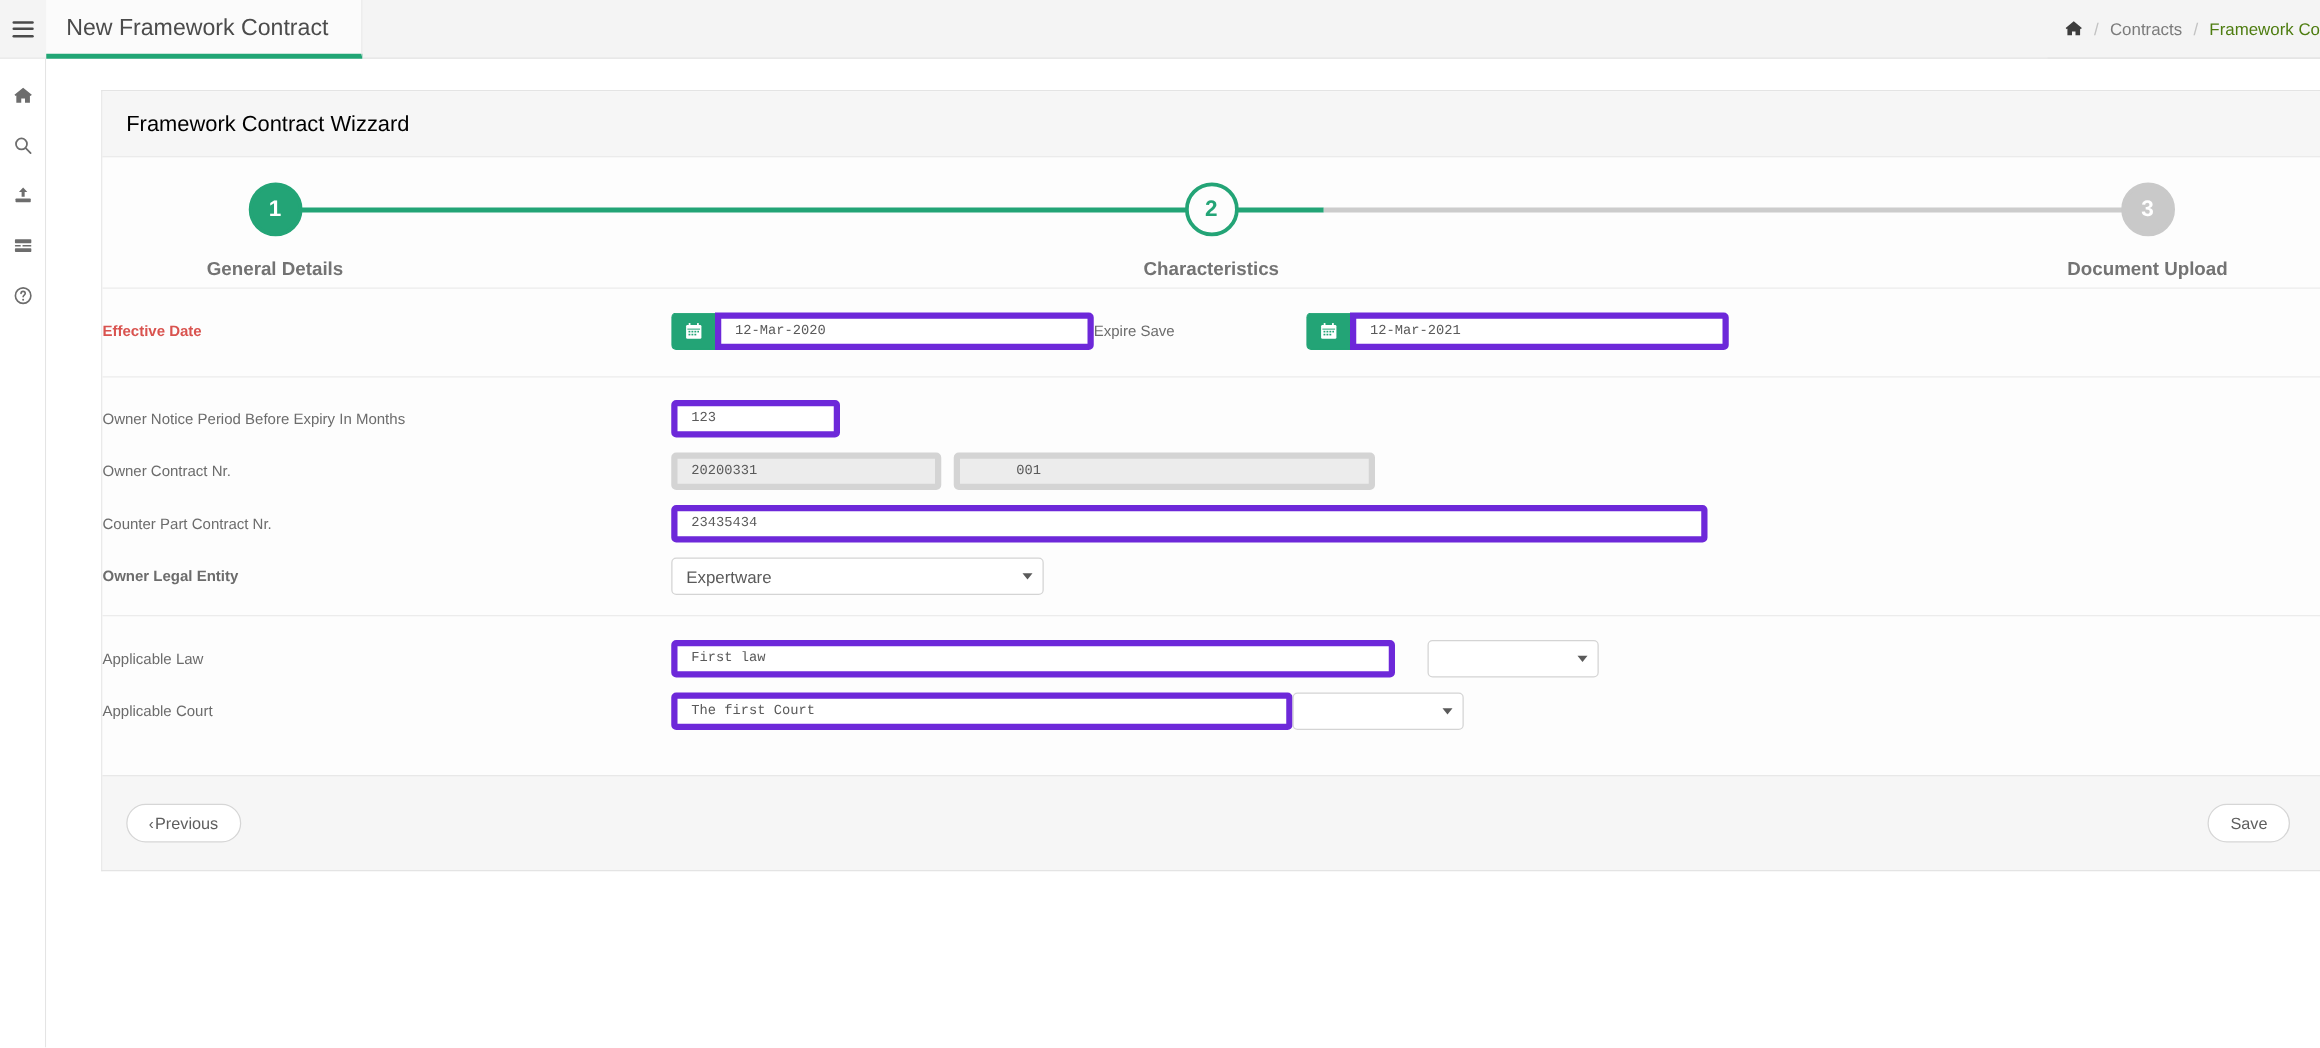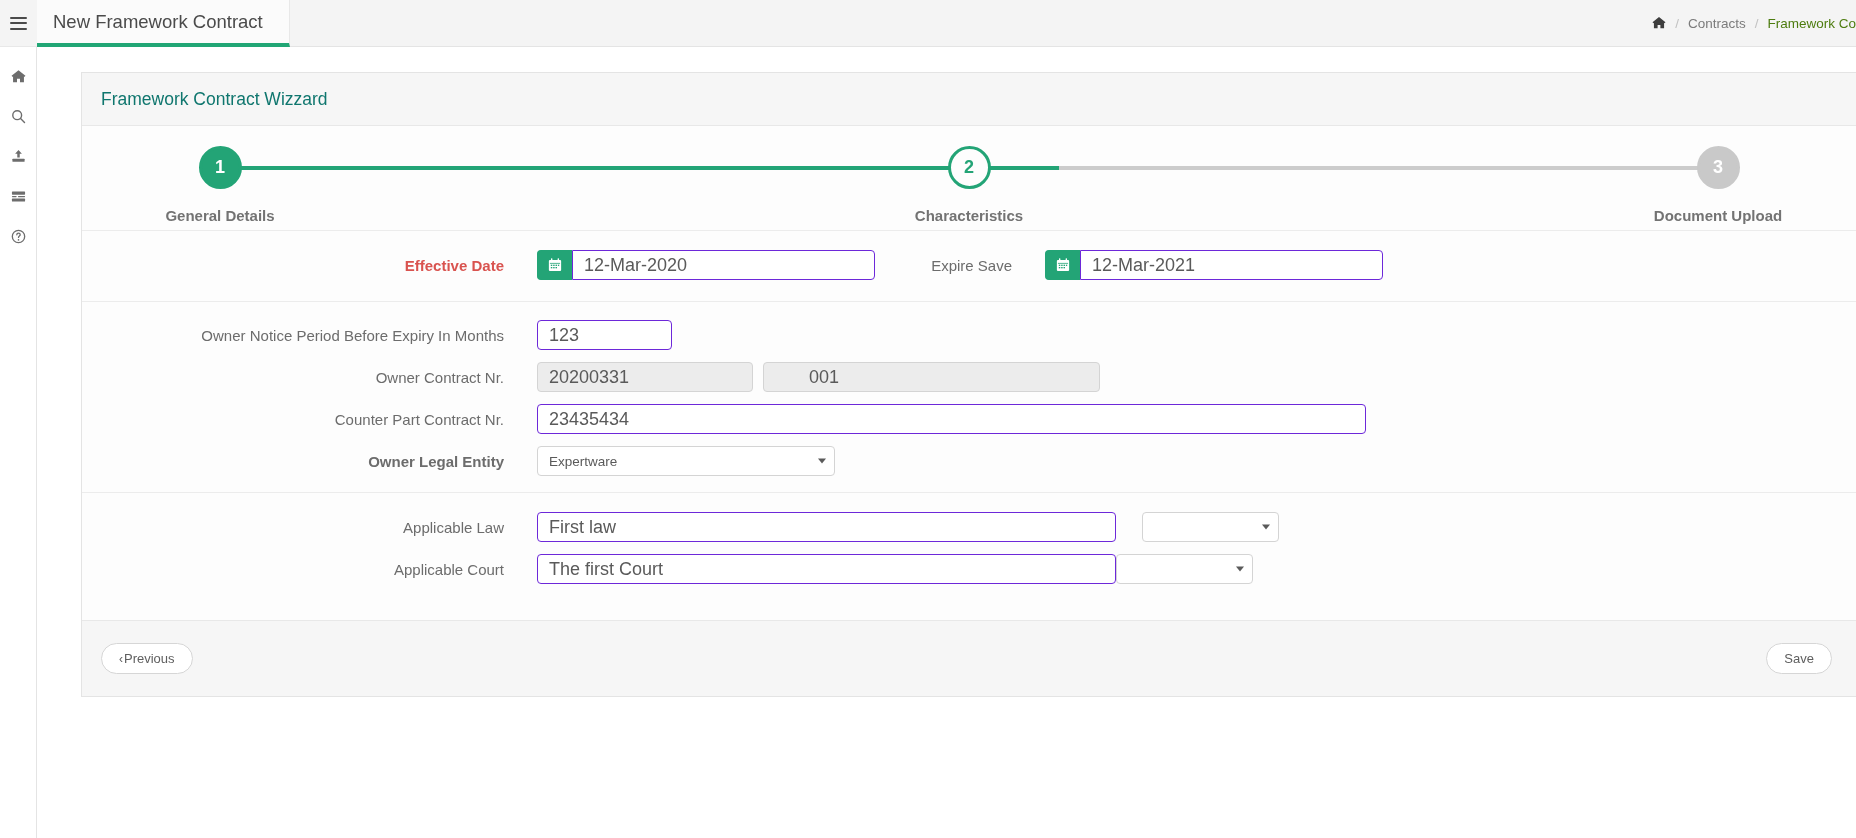--- a/index.html
+++ b/index.html
@@ -88,21 +88,21 @@
     min-height: 625px;
     display: flex; flex-direction: column;
   }
   .card-head {
     height: 53px; flex: 0 0 53px;
     background: #f6f6f6;
     border-bottom: 1px solid #e8e8e8;
     display: flex; align-items: center;
     padding-left: 19px;
   }
-  .card-head h2 { font-size: 17.5px; font-weight: 400; color: #0f766e; }
+  .card-head h2 { font-size: 17.5px; font-weight: 400; color: #000000; }
   .card-body { flex: 1 1 auto; background: #fdfdfd; padding: 0; }
 
   
   .stepper {
     position: relative;
     height: 104px;
     margin: 0 48px;
     padding-top: 20px;
   }
   .step-row {
@@ -133,32 +133,32 @@
   }
 
   
   .form { padding: 0 0 4px 0; }
   .hr { height: 1px; background: #ececec; margin: 0; }
   .row {
     display: flex; align-items: center;
     padding: 10px 0;
   }
   .lbl {
-    font-size: 15px; color: #6c6c6c; text-align: right;
-    padding-right: 33px; white-space: nowrap;
+    font-size: 12px; color: #6c6c6c; 
+    padding-right: 12px; white-space: nowrap;
   }
   .lbl.req { color: #d9534f; font-weight: 700; }
   .inp {
     height: 30px;
-    border: 1px solid #6d28d9;
+    border: 5px solid #6d28d9;
     border-radius: 4px;
     background: #fff;
-    font-size: 18px; color: #5a5a5a;
+    font-size: 11px; color: #5a5a5a;
     padding: 0 11px;
-    font-family: Liberation Sans, sans-serif;
+    font-family: Liberation Mono, monospace;
     outline: none;
   }
   .inp::placeholder { color: #b9b9b9; }
   .inp[disabled], .inp.ro { background: #ececec; color: #5a5a5a; border-color: #d4d4d4; }
 
   .datewrap { display: flex; align-items: stretch; }
   .cal-btn {
     width: 35px; height: 30px;
     background: #23a476;
     border: 1px solid #23a476;
@@ -402,21 +402,21 @@
               <div class="selwrap" style="width:137px;">
                 <select class="sel">
                   <option></option>
                 </select>
                 <span class="caret"></span>
               </div>
             </div>
 
             <div class="row" style="padding-top:6px; padding-bottom:20px;">
               <div class="lbl" style="width:455px;">Applicable Court</div>
-              <input class="inp" type="text" style="width: 579px; " value="The first Court">
+              <input class="inp" type="text" style="width: 497px; " value="The first Court">
               <div class="selwrap" style="width:137px;">
                 <select class="sel">
                   <option></option>
                 </select>
                 <span class="caret"></span>
               </div>
             </div>
 
           </div>
         </div>

